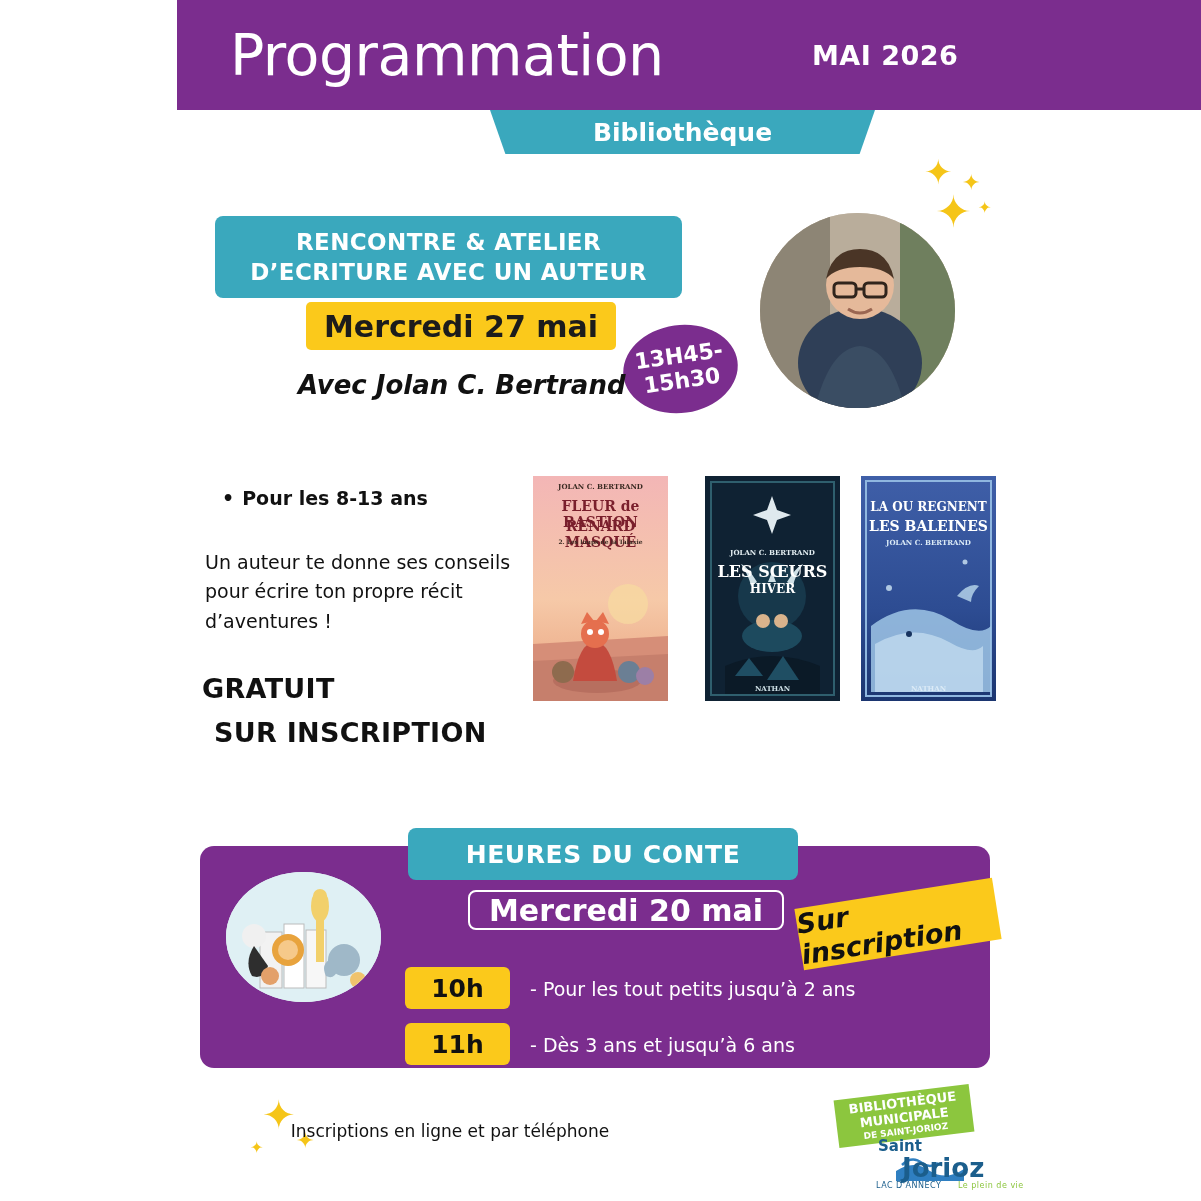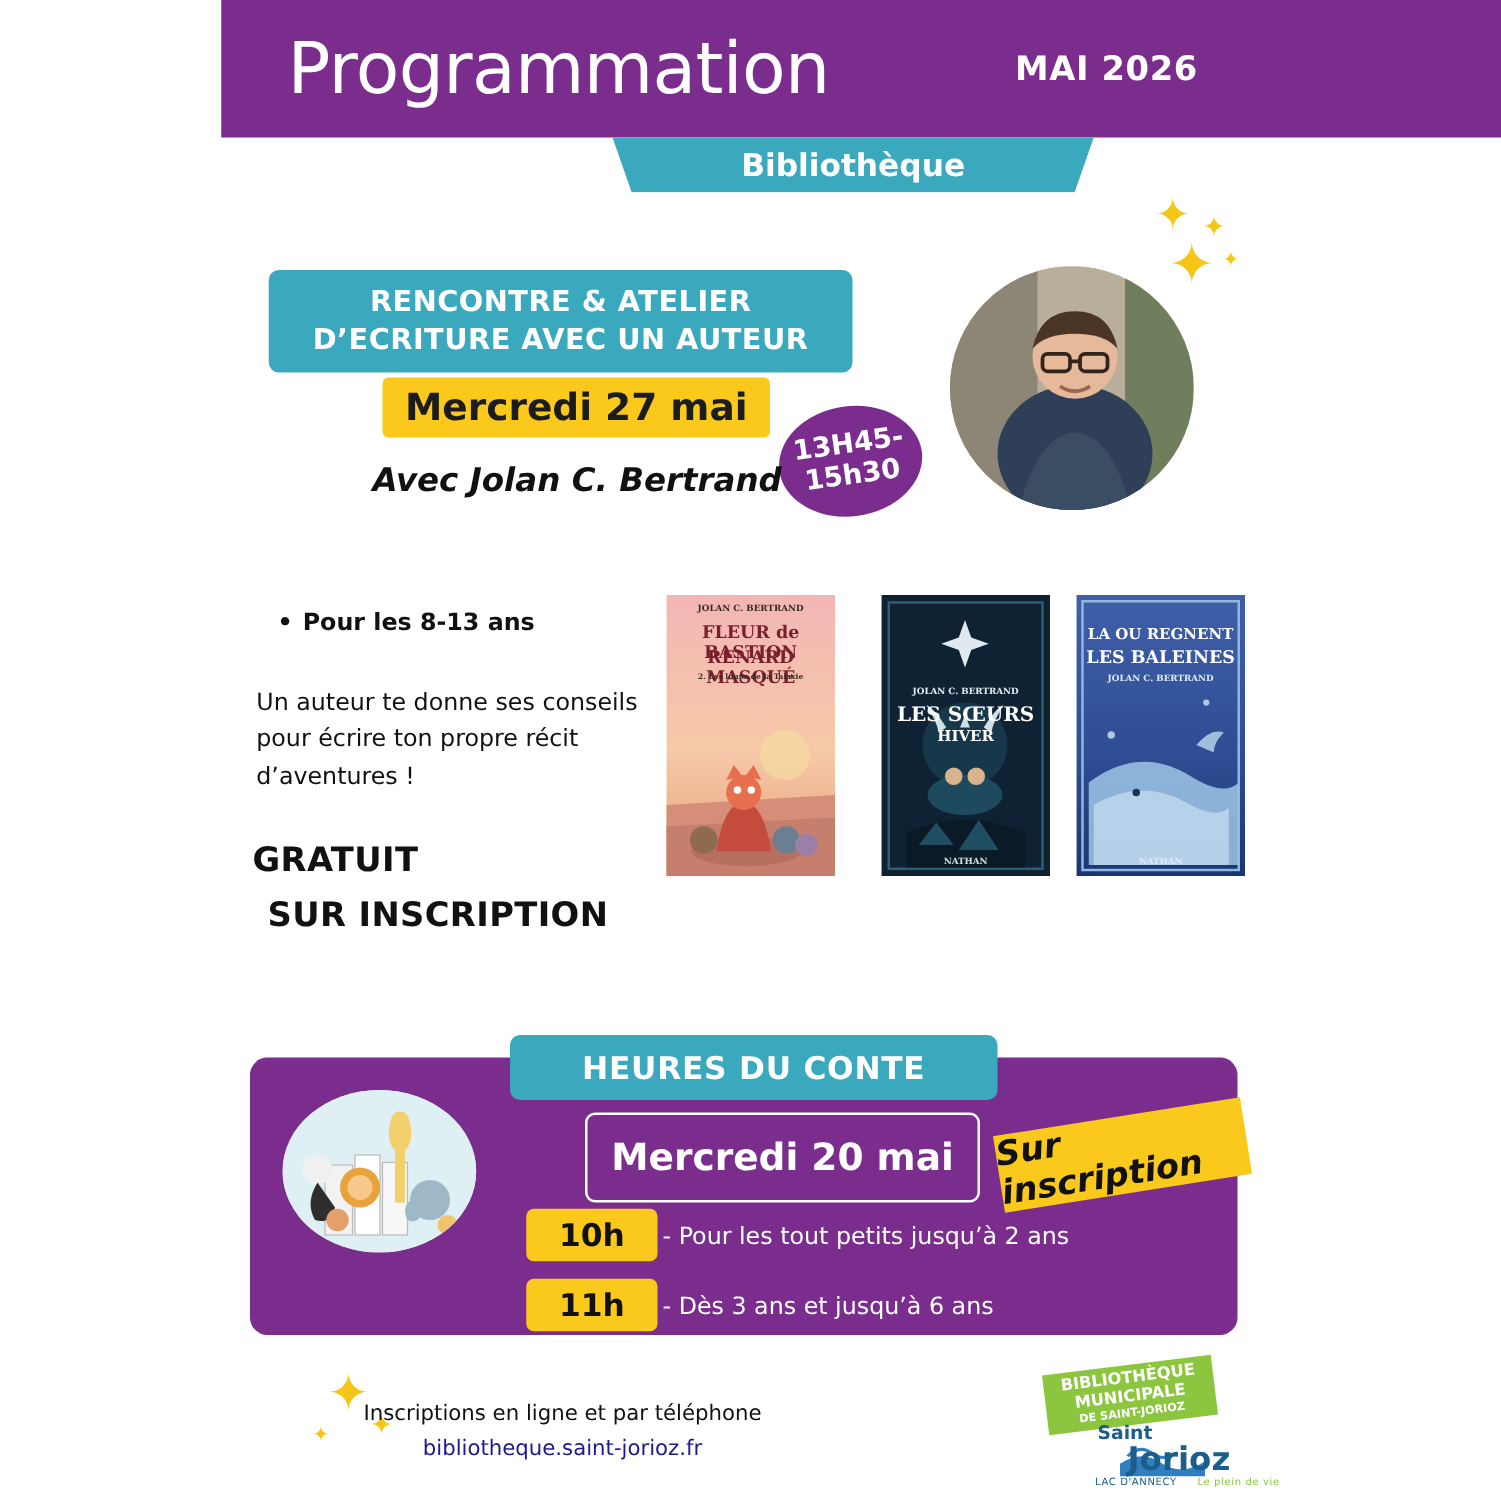--- a/index.html
+++ b/index.html
@@ -115,41 +115,41 @@
     background:#7b2d8e; border-radius:14px;
   }
   .ev2-title {
     position:absolute; left:408px; top:828px; width:390px; height:52px;
     background:#3aa8bd; border-radius:8px;
     display:flex; align-items:center; justify-content:center;
   }
   .ev2-title span { color:#ffffff; font-size:25px; font-weight:700; letter-spacing:0.6px; }
 
   .ev2-date {
-    position:absolute; left:468px; top:890px; width:316px; height:72px;
+    position:absolute; left:468px; top:890px; width:316px; height:40px;
     border:2px solid #ffffff; border-radius:8px;
     display:flex; align-items:center; justify-content:center;
   }
   .ev2-date span { color:#ffffff; font-size:30px; font-weight:700; }
 
   .ev2-sticker {
     position:absolute; left:798px; top:893px; width:200px; height:62px;
     background:#fbc91b; transform:rotate(-9deg);
     display:flex; align-items:center; justify-content:center;
   }
   .ev2-sticker span { font-size:27px; font-weight:700; color:#111; font-style:italic; }
 
   .animals {
     position:absolute; left:226px; top:872px; width:155px; height:130px;
     border-radius:50%; overflow:hidden; background:#dff0f4;
   }
 
   .slot {
     position:absolute; width:105px; height:42px; background:#fbc91b; border-radius:6px;
-    display:flex; align-items:center; justify-content:center;margin-left:16px;
+    display:flex; align-items:center; justify-content:center;
   }
   .slot span { font-size:25px; font-weight:700; color:#111; }
   .slot.s1 { left:405px; top:967px; }
   .slot.s2 { left:405px; top:1023px; }
   .slot-desc { position:absolute; color:#ffffff; font-size:19px; }
   .slot-desc.d1 { left:530px; top:978px; }
   .slot-desc.d2 { left:530px; top:1034px; }
 
   
   .footer { position:absolute; left:0; top:1118px; width:900px; text-align:center; }
@@ -351,21 +351,20 @@
 <div class="slot s2">
   <span>11h</span>
 </div>
 <div class="slot-desc d2">
   <span>-</span>
   <span>Dès 3 ans et jusqu’à 6 ans</span>
 </div>
 
 <div class="footer">
   <div>Inscriptions en ligne et par téléphone</div>
-  <div class="link">bibliotheque.saint-jorioz.fr</div>
 </div>
 
 <div class="logo-biblio">
   <span>BIBLIOTHÈQUE</span>
   <span>MUNICIPALE</span>
   <span class="sub">DE SAINT-JORIOZ</span>
 </div>
 
 <div class="logo-sj">
   <svg width="160" height="50" viewBox="0 0 160 50" style="position:absolute;left:0;top:0;">

